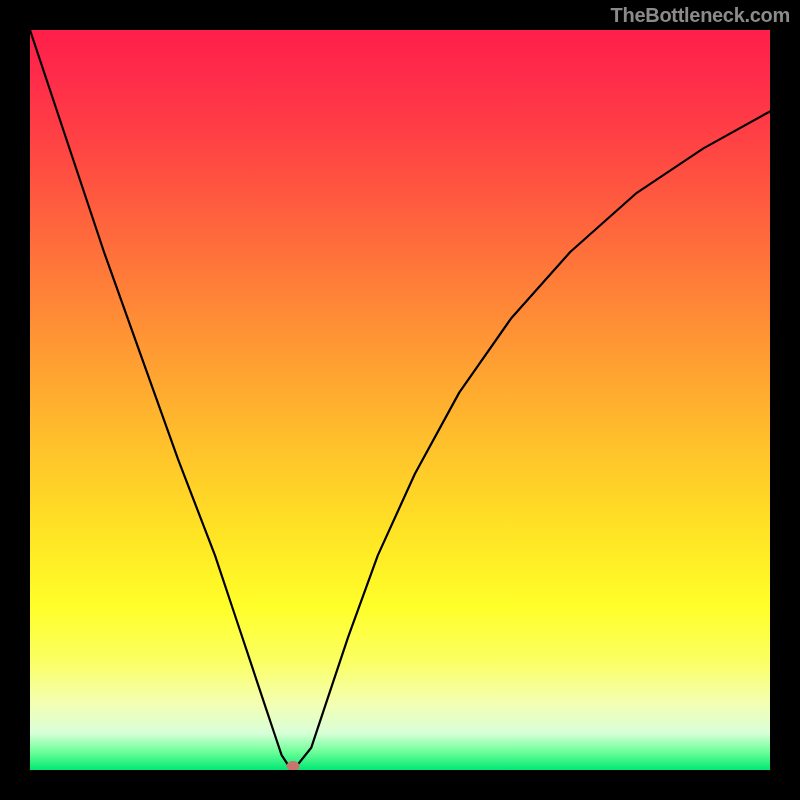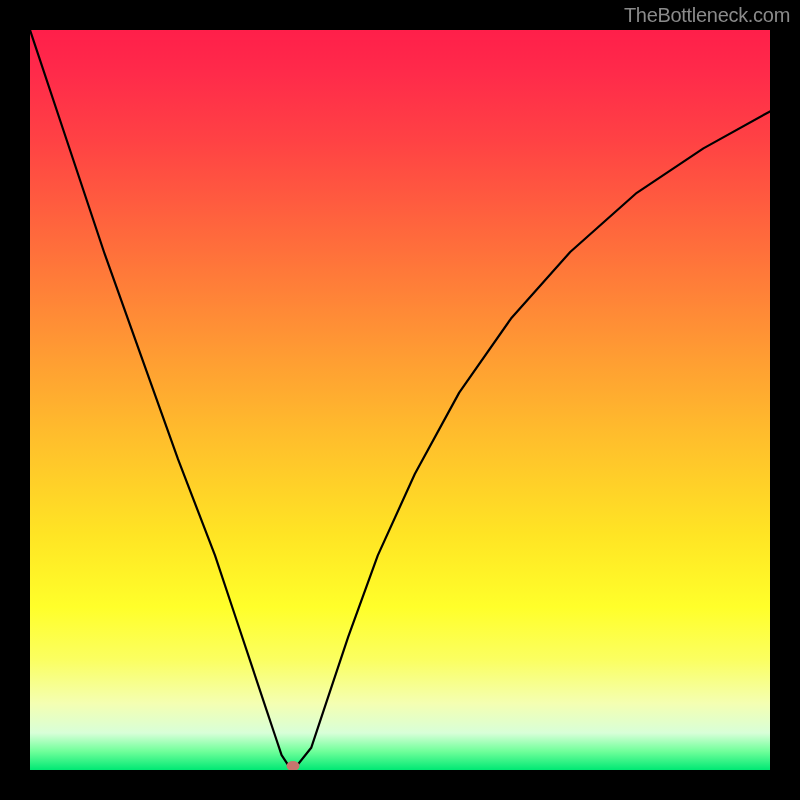--- a/index.html
+++ b/index.html
@@ -67,21 +67,21 @@
     border-radius: 50%;
     background: #c7756e;
     transform: translate(-50%, -50%);
   }
   .watermark {
     position: absolute;
     top: 4px;
     right: 10px;
     color: #8a8a8a;
     font-size: 20px;
-    font-weight: 400;
+    font-weight: 700;
     letter-spacing: -0.3px;
     user-select: none;
   }
 </style>
 </head>
 <body>
 
 <div class="frame">
   <div class="watermark">TheBottleneck.com</div>
   <div class="plot">

